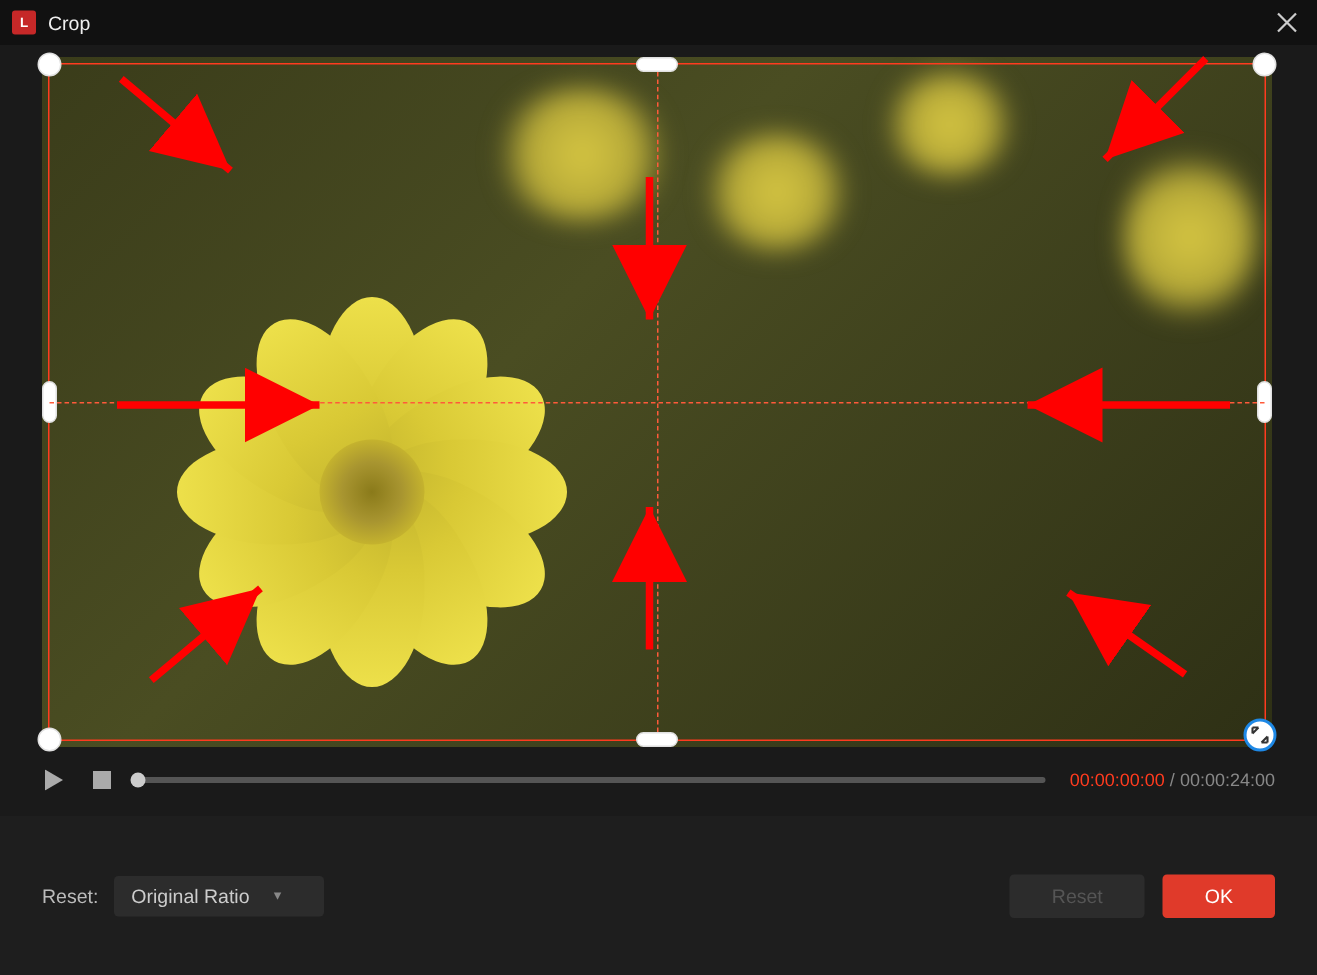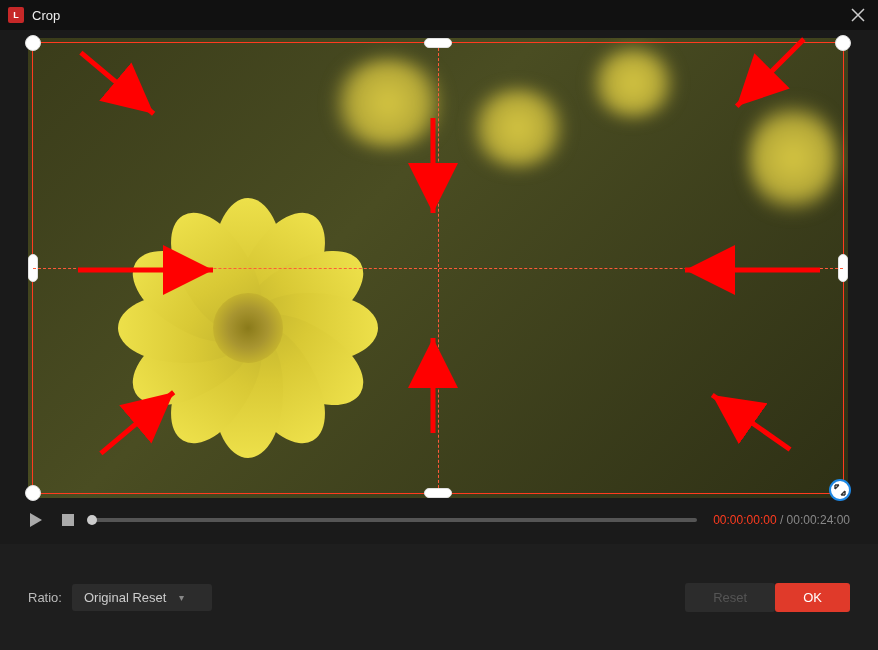--- a/index.html
+++ b/index.html
@@ -42,21 +42,21 @@
 .play-btn,.stop-btn{width:16px;height:16px;cursor:pointer;color:#aaa;display:flex;align-items:center;justify-content:center}
 .seekbar{flex:1;height:4px;background:#555;border-radius:2px;position:relative;cursor:pointer}
 .seek-knob{position:absolute;left:0;top:50%;width:10px;height:10px;background:#ccc;border-radius:50%;margin-top:-5px;margin-left:-5px}
 .time-display{font-size:12px;color:#888}
 .time-current{color:#ff3b1f}
 .footer{display:flex;align-items:center;padding:22px 28px;justify-content:space-between;background:#1e1e1e;margin-top:16px;flex:1}
 .footer-left{display:flex;align-items:center;gap:10px}
 .ratio-label{color:#bbb;font-size:13px}
 .dropdown{background:#2c2c2c;border:none;color:#ccc;font-size:13px;padding:6px 28px 6px 12px;border-radius:3px;cursor:pointer;position:relative;min-width:140px;display:flex;align-items:center;justify-content:space-between}
 .dropdown-chevron{font-size:10px;color:#888}
-.footer-right{display:flex;}
+.footer-right{display:flex;gap:12px}
 .btn{padding:7px 28px;border-radius:3px;font-size:13px;cursor:pointer;border:none}
 .btn-reset{background:#2c2c2c;color:#555;cursor:not-allowed}
 .btn-ok{background:#e03a2a;color:#fff}
 </style>
 </head>
 <body>
 
 <div class="window">
 
   <div class="titlebar">
@@ -170,23 +170,23 @@
     <div class="seekbar">
       <div class="seek-knob"></div>
     </div>
     <div class="time-display">
       <span class="time-current">00:00:00:00</span><span> / </span><span>00:00:24:00</span>
     </div>
   </div>
 
   <div class="footer">
     <div class="footer-left">
-      <span class="ratio-label">Ratio:</span>
+      <span class="ratio-label">Reset:</span>
       <div class="dropdown">
-        <span>Original Reset</span>
+        <span>Original Ratio</span>
         <span class="dropdown-chevron">▾</span>
       </div>
     </div>
     <div class="footer-right">
       <button class="btn btn-reset">Reset</button>
       <button class="btn btn-ok">OK</button>
     </div>
   </div>
 
 </div>

